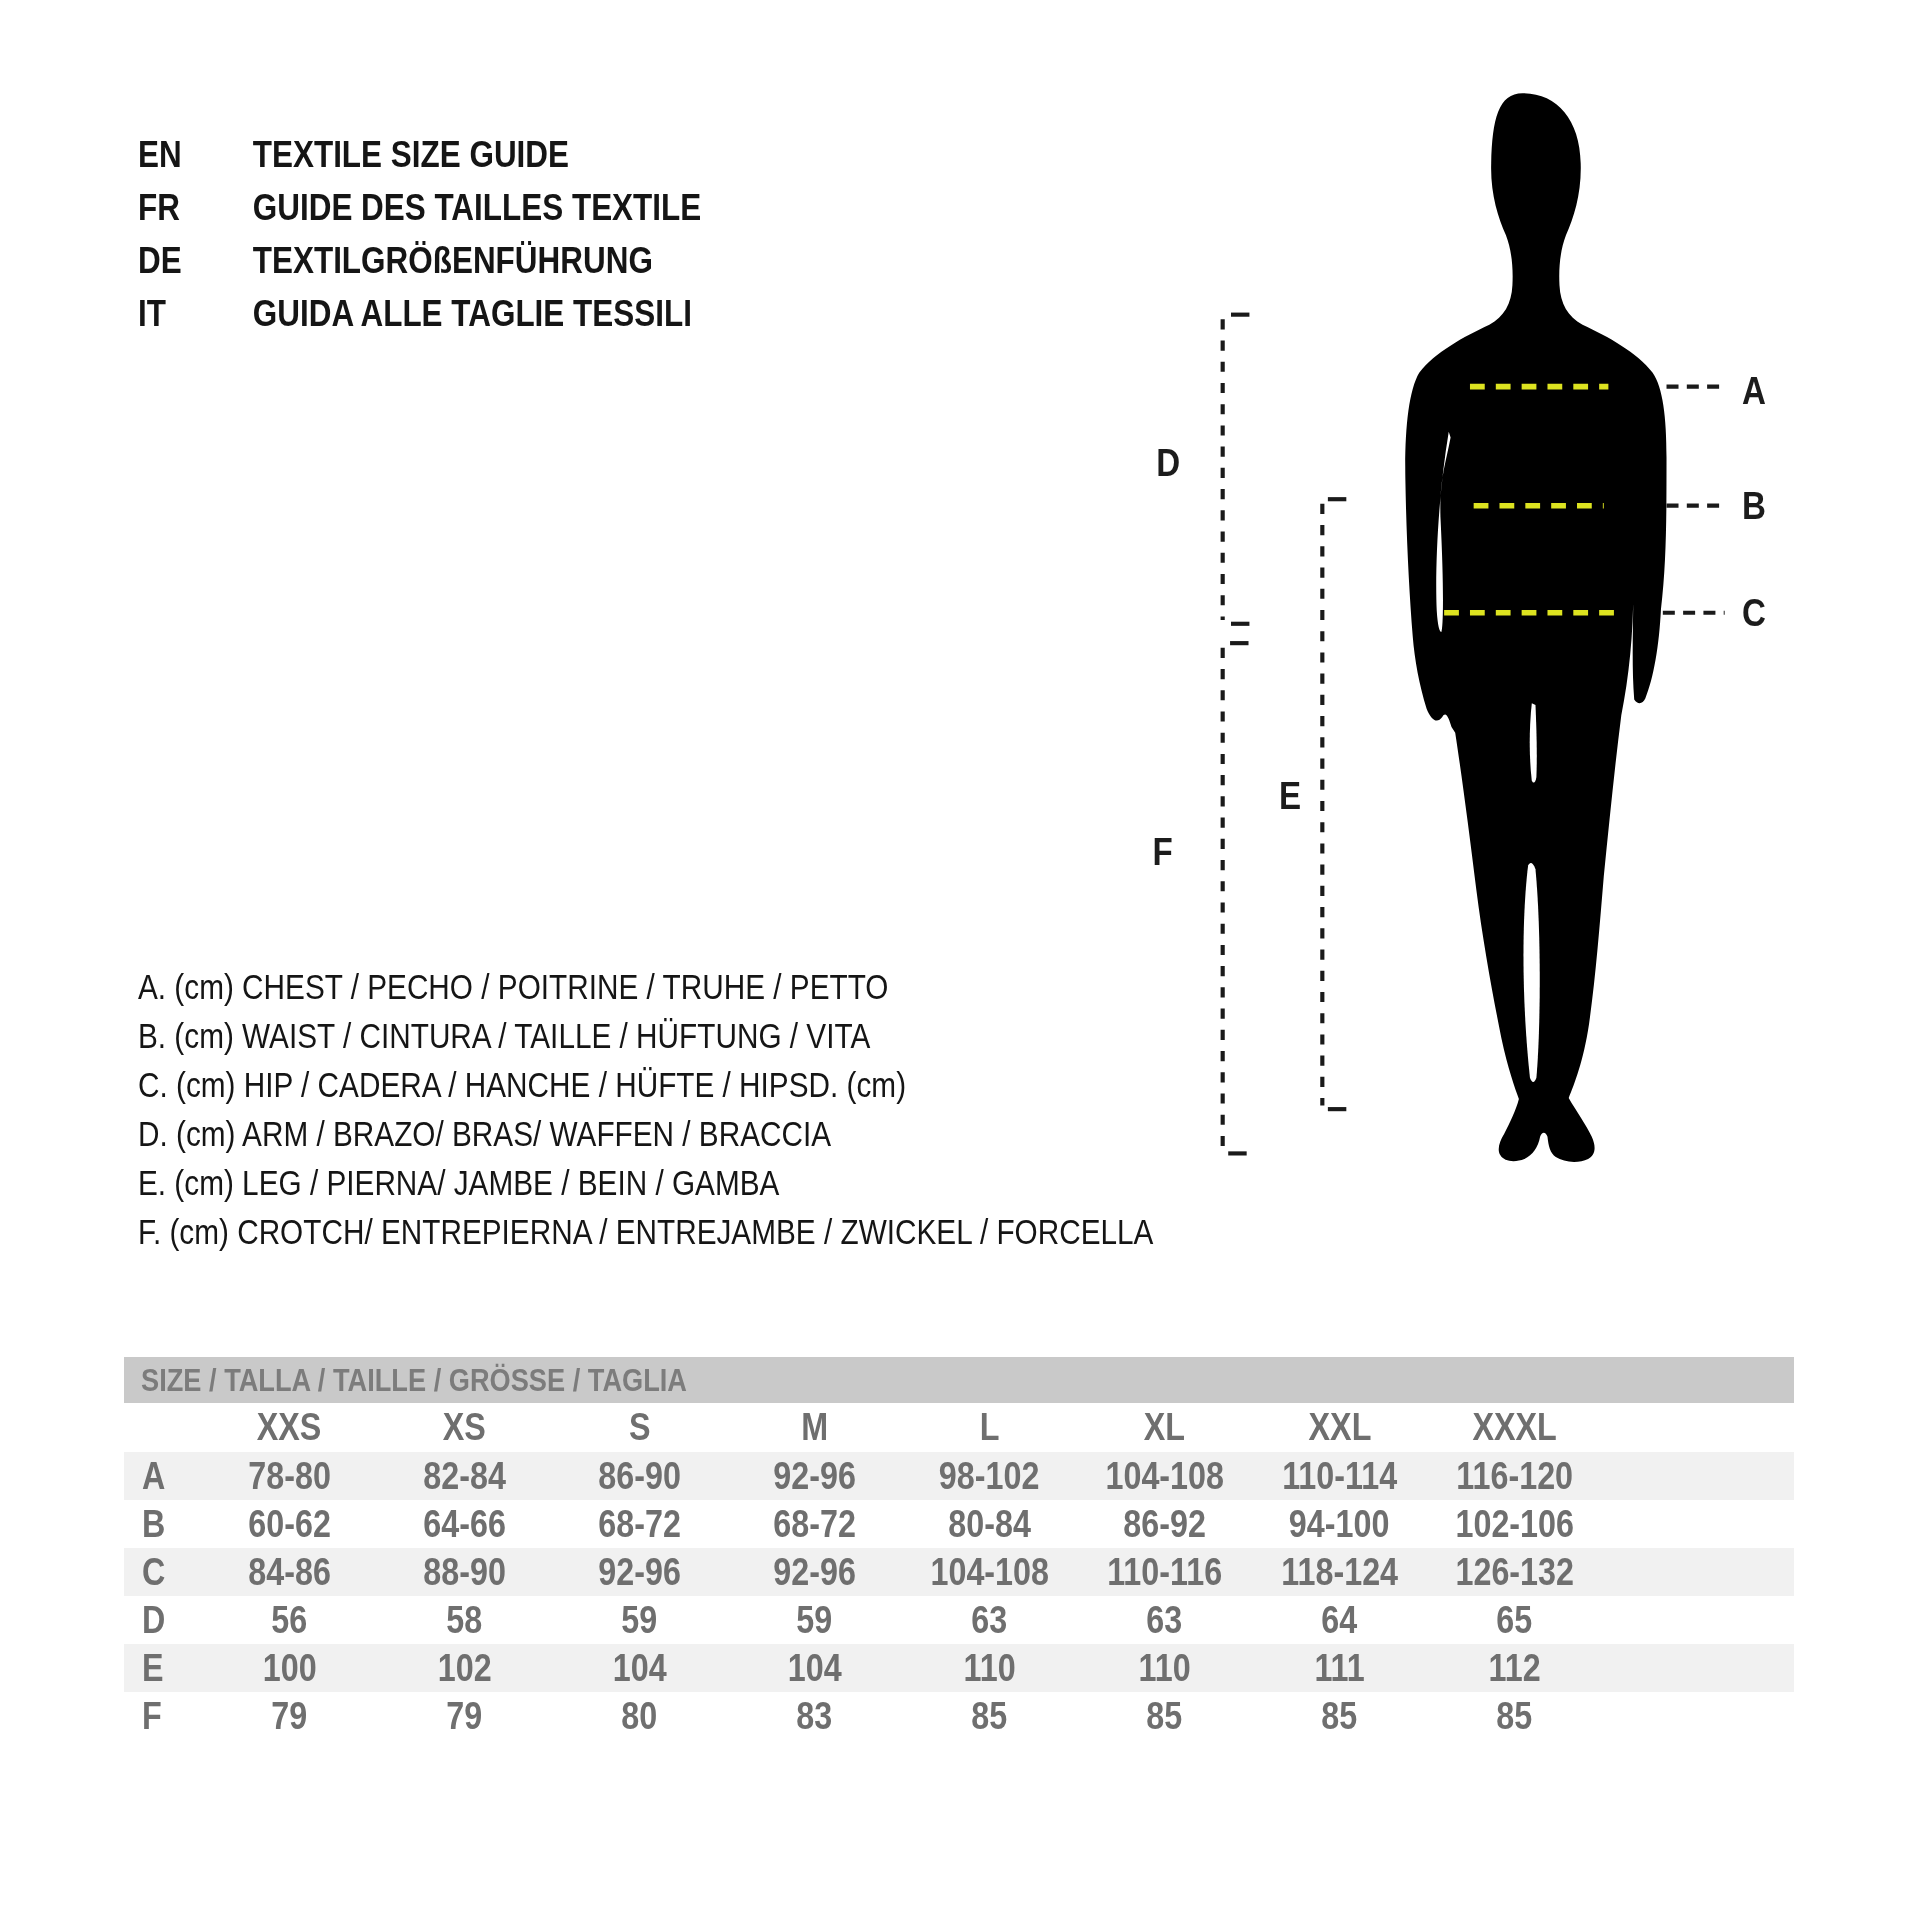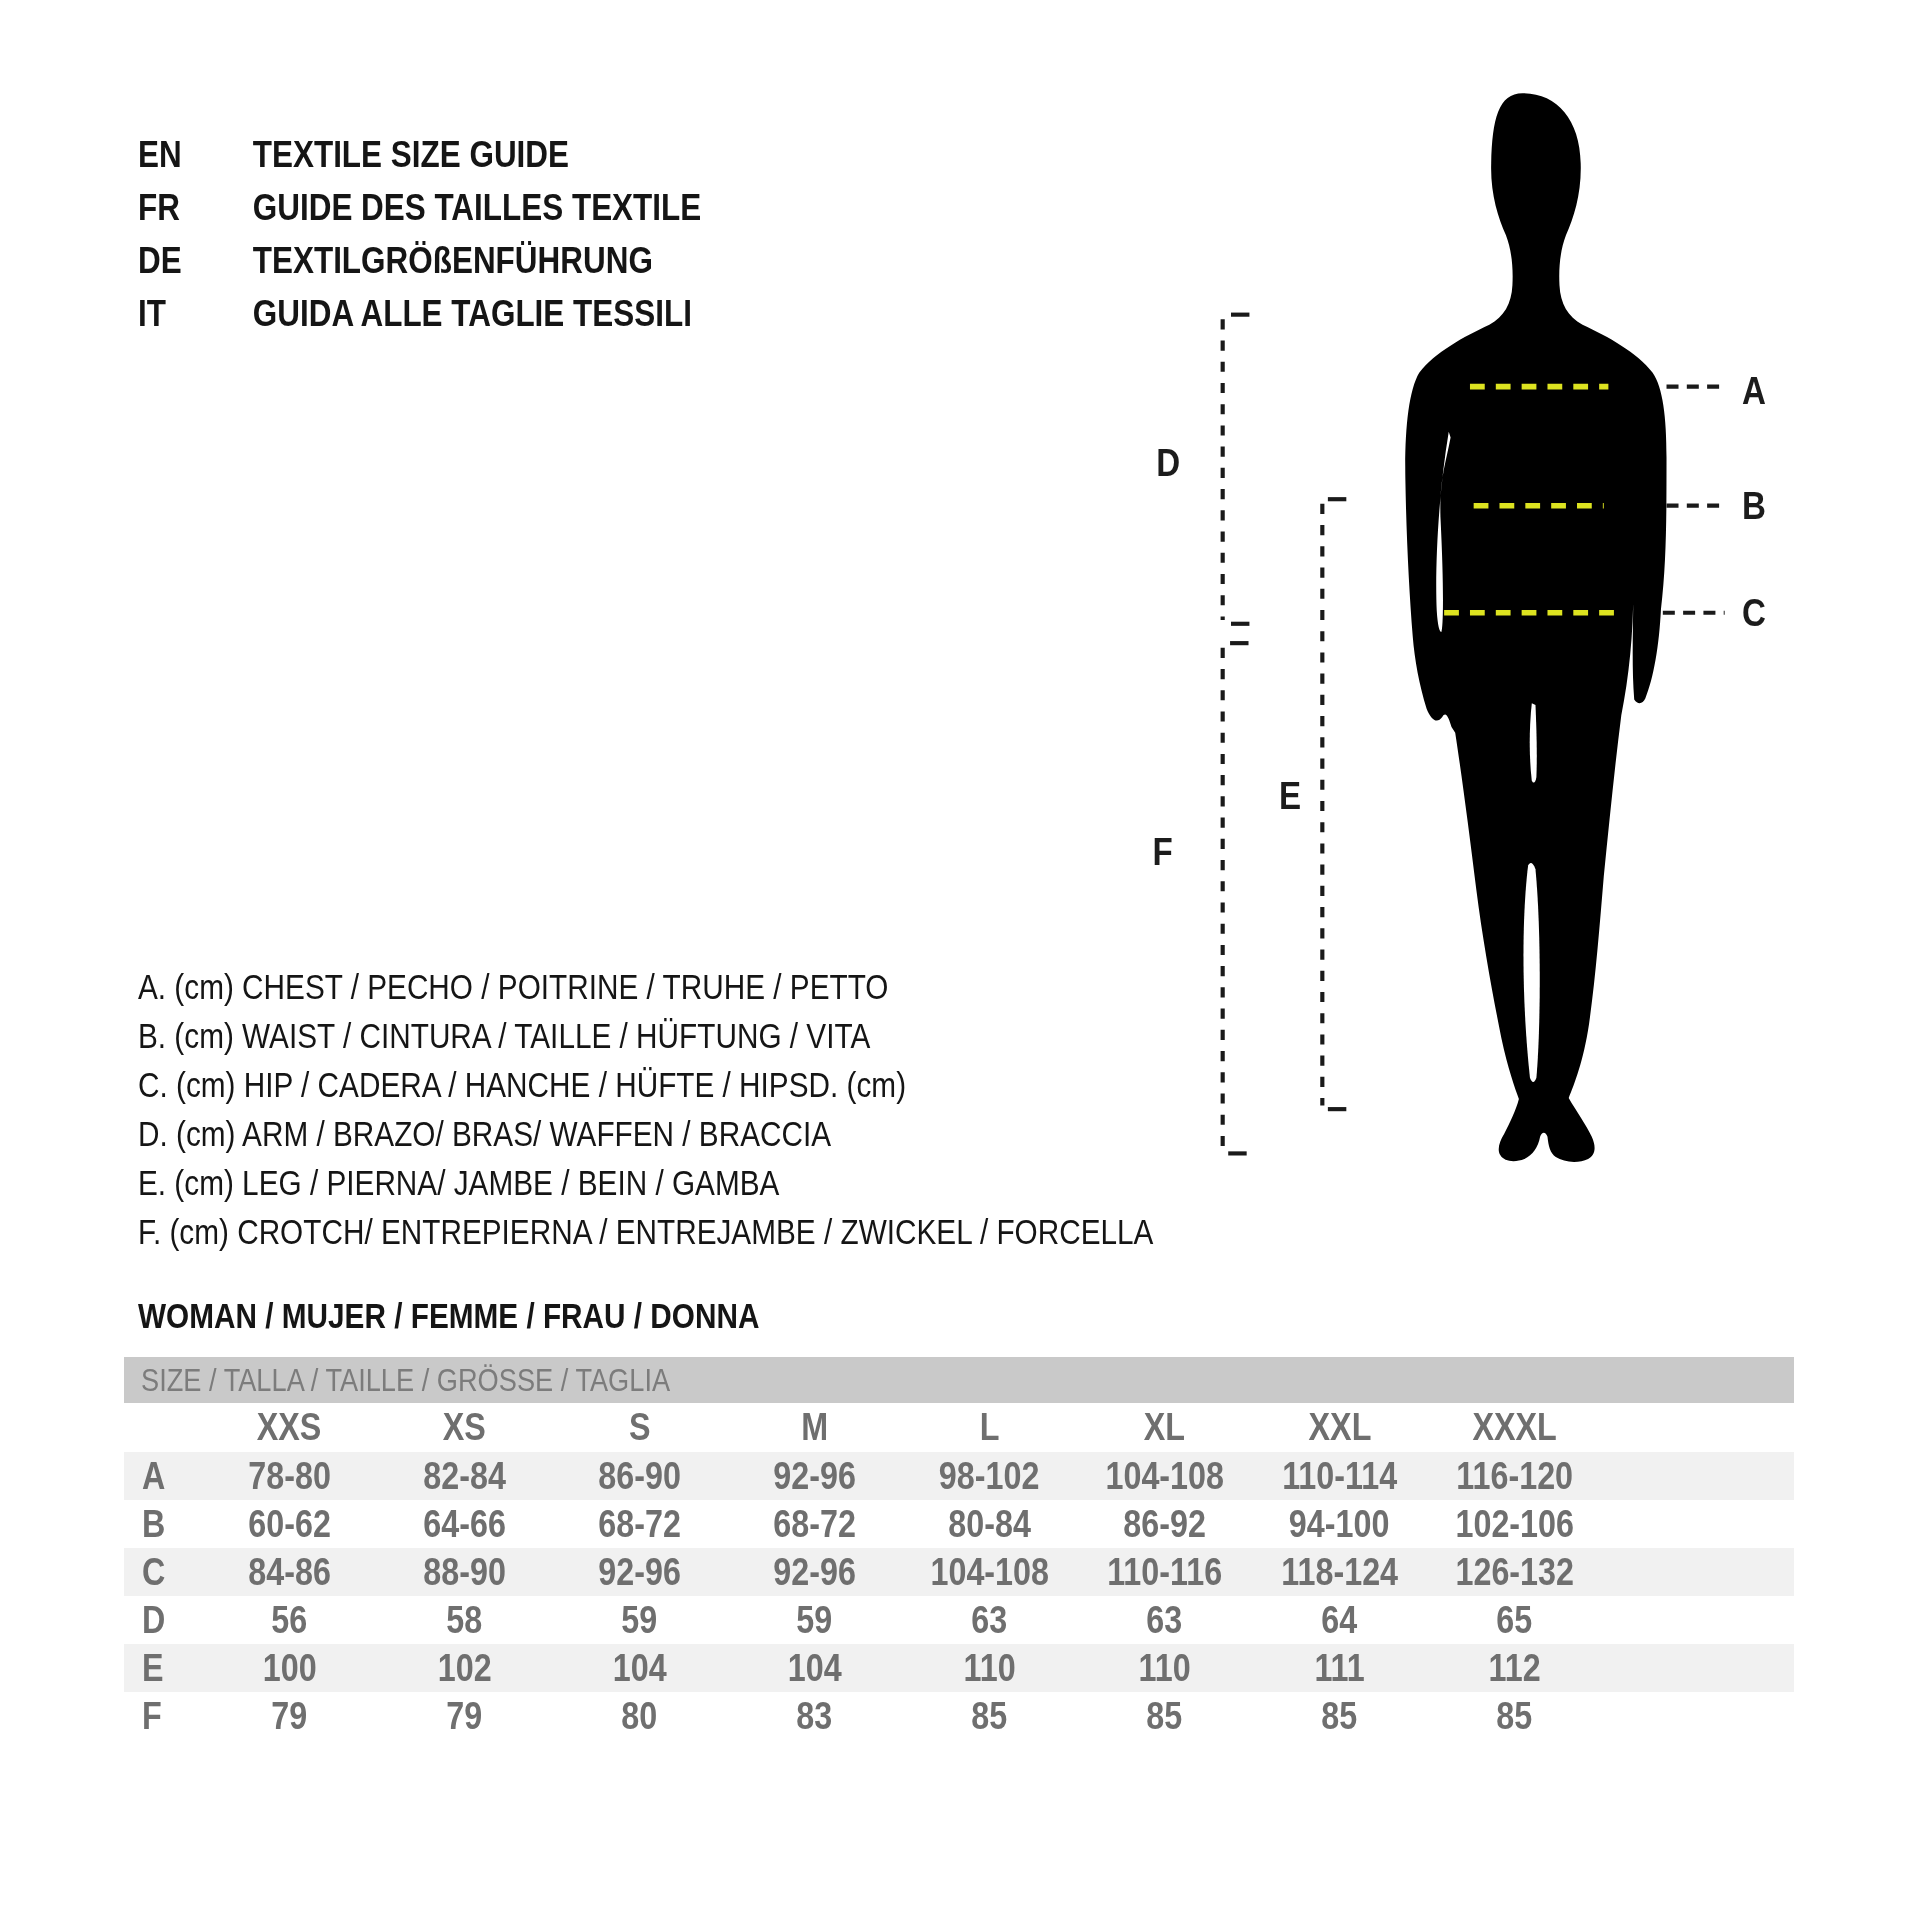--- a/index.html
+++ b/index.html
@@ -23,21 +23,21 @@
 
   
   .legend-block{position:absolute;left:138px;top:962px;font-size:35px;font-weight:400;line-height:49px}
 
   
   .audience{position:absolute;left:138px;top:1293px;font-size:35px;font-weight:700;line-height:46px}
 
   
   .size-table{position:absolute;left:124px;top:1357px;width:1670px}
   .t-band{height:46px;line-height:46px;background:#c9c9c9;padding-left:16.6px;
-          font-size:32px;font-weight:400;color:#7c7c7c}
+          font-size:32px;font-weight:700;color:#7c7c7c}
   .t-row{display:grid;grid-template-columns:78px repeat(8,175px) 1fr;
          height:48px;line-height:48px;font-size:38px;font-weight:700;color:#6f6f6f}
   .t-head{height:49px;line-height:49px}
   .t-row.alt{background:#f1f1f1}
   .t-cell{text-align:center}
   .t-label{text-align:left;padding-left:17.5px}
 
   .fig-svg{position:absolute;left:0;top:0;pointer-events:none}
 </style>
 </head>
@@ -135,21 +135,20 @@
 
   <div class="legend-block">
     <div><span class="cond">A. (cm) CHEST / PECHO / POITRINE / TRUHE / PETTO</span></div>
     <div><span class="cond">B. (cm) WAIST / CINTURA / TAILLE / HÜFTUNG / VITA</span></div>
     <div><span class="cond">C. (cm) HIP / CADERA / HANCHE / HÜFTE / HIPSD. (cm)</span></div>
     <div><span class="cond">D. (cm) ARM / BRAZO/ BRAS/ WAFFEN / BRACCIA</span></div>
     <div><span class="cond">E. (cm) LEG / PIERNA/ JAMBE / BEIN / GAMBA</span></div>
     <div><span class="cond">F. (cm) CROTCH/ ENTREPIERNA / ENTREJAMBE / ZWICKEL / FORCELLA</span></div>
   </div>
 
-  <div class="audience"><span class="cond">WOMAN / MUJER / FEMME / FRAU / DONNA</span></div>
 
   <div class="size-table">
     <div class="t-band"><span class="cond">SIZE / TALLA / TAILLE / GRÖSSE / TAGLIA</span></div>
 
     <div class="t-row t-head">
       <div class="t-cell t-label"></div>
       <div class="t-cell"><span class="condc">XXS</span></div>
       <div class="t-cell"><span class="condc">XS</span></div>
       <div class="t-cell"><span class="condc">S</span></div>
       <div class="t-cell"><span class="condc">M</span></div>

